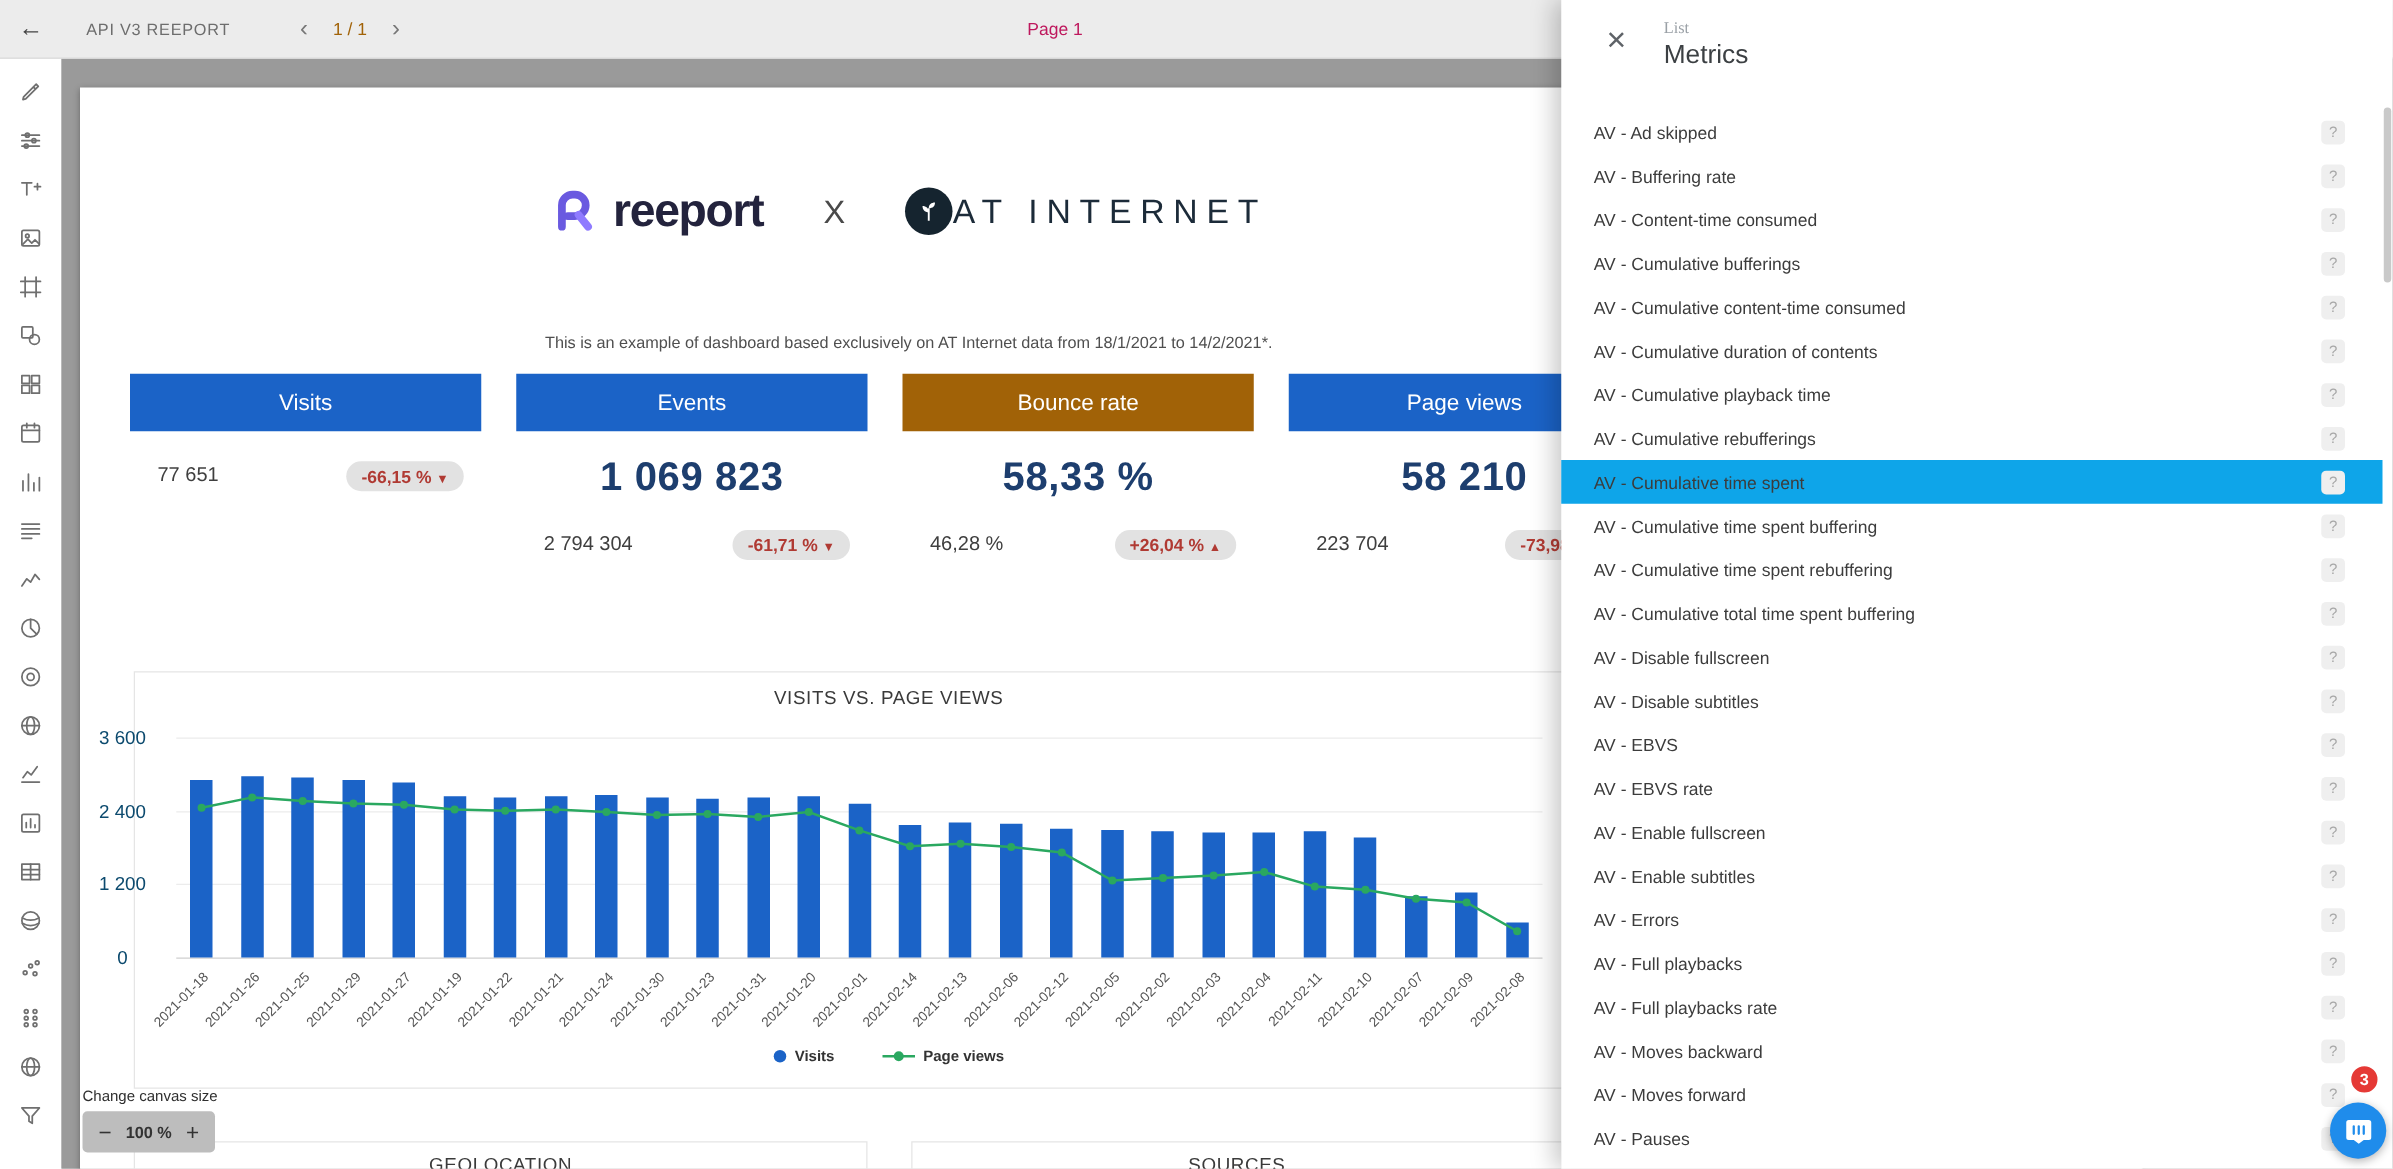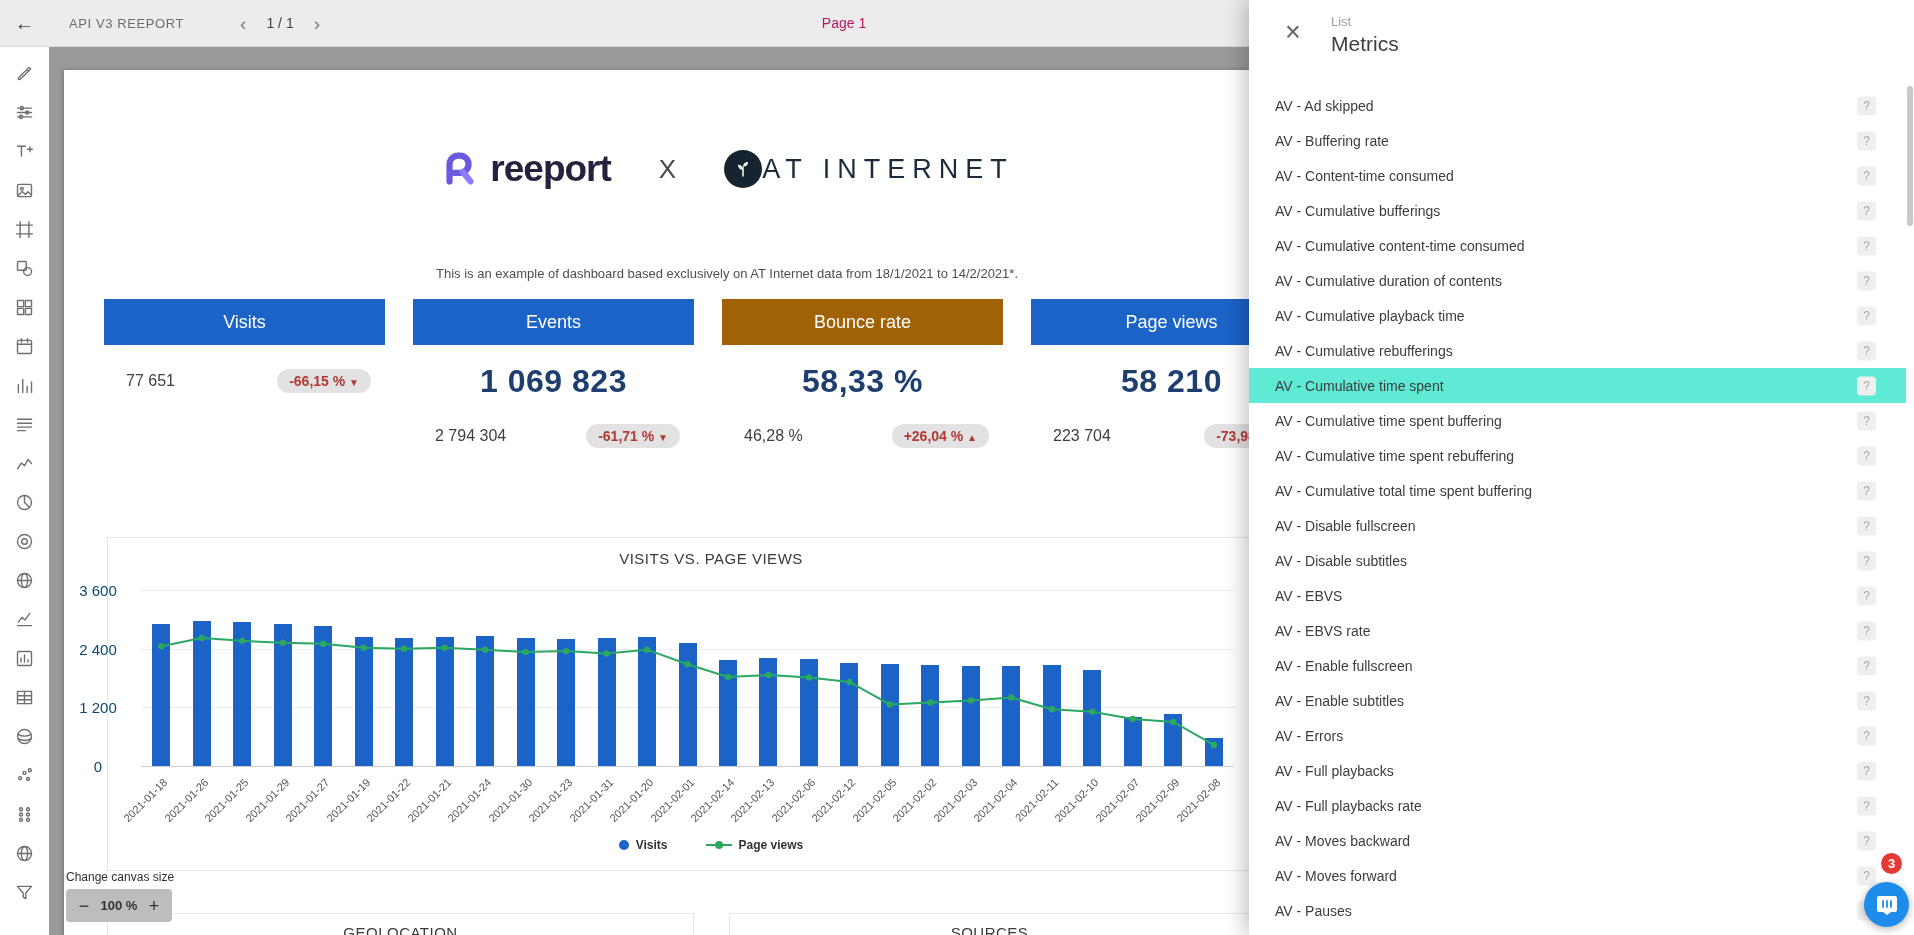--- a/index.html
+++ b/index.html
@@ -7,21 +7,21 @@
     width:1914px;height:935px;overflow:hidden;position:relative;
     font-family:"Liberation Sans",sans-serif;background:#9a9a9a;
   }
   
   .topbar{position:fixed;left:0;top:0;width:1914px;height:46px;background:#ececec;
     border-bottom:1px solid #d9d9d9;display:flex;align-items:center;z-index:5;}
   .back-btn{width:49px;text-align:center;font-size:20px;color:#444;cursor:pointer;}
   .report-tab{margin-left:20px;font-size:13px;letter-spacing:.6px;color:#6d6d6d;cursor:pointer;}
   .pager{margin-left:56px;display:flex;align-items:center;gap:20px;}
   .chev{font-size:19px;color:#777;cursor:pointer;line-height:1;}
-  .page-indicator{font-size:14px;color:#404040;}
+  .page-indicator{font-size:14px;color:#a16207;}
   .page-title{position:absolute;left:844px;top:50%;transform:translate(-50%,-50%);font-size:14px;color:#be185d;}
   
   .sidebar{position:fixed;left:0;top:46px;bottom:0;width:49px;background:#ffffff;z-index:4;
     display:flex;flex-direction:column;align-items:center;padding-top:12px;gap:9px;box-sizing:border-box;}
   .tool{width:30px;height:30px;display:flex;align-items:center;justify-content:center;cursor:pointer;border-radius:4px;}
   .tool-icon{width:21px;height:21px;stroke:#6f6f6f;fill:none;stroke-width:1.6;stroke-linecap:round;stroke-linejoin:round;}
   
   .canvas{position:fixed;left:49px;top:46px;right:0;bottom:0;background:#9a9a9a;overflow:hidden;}
   .page{position:absolute;left:15px;top:24px;width:1650px;height:1250px;background:#fff;
     box-shadow:0 1px 5px rgba(0,0,0,.35);}
@@ -65,26 +65,26 @@
   .canvas-size-label{position:absolute;left:17px;top:824px;font-size:12px;color:#2e2e2e;}
   .zoom-bar{position:absolute;left:17px;top:843px;width:106px;height:33px;background:#bdbdbd;border-radius:4px;
     display:flex;align-items:center;justify-content:space-between;padding:0 10px;box-sizing:border-box;}
   .zoom-btn{font-size:18px;color:#333;width:16px;text-align:center;cursor:pointer;line-height:1;}
   .zoom-level{font-size:13px;font-weight:bold;color:#333;}
   
   .panel{position:fixed;top:0;right:0;width:665px;height:935px;background:#fff;z-index:10;
     box-shadow:-6px 0 18px rgba(0,0,0,.22);}
   .panel-close{position:absolute;left:30px;top:18px;font-size:27px;color:#5f6368;width:28px;height:28px;
     line-height:28px;text-align:center;cursor:pointer;}
-  .panel-kicker{position:absolute;left:82px;top:14px;font-size:13px;color:#9aa0a6;}
+  .panel-kicker{position:absolute;left:82px;top:14px;font-size:13px;color:#9aa0a6;font-family:Liberation Serif, serif;}
   .panel-title{position:absolute;left:82px;top:32px;font-size:21px;color:#3c4043;font-weight:500;}
   .metrics-list{position:absolute;top:88px;left:0;right:8px;}
   .metric-row{height:35px;display:flex;align-items:center;padding:0 54px 0 26px;position:relative;
     font-size:14px;color:#3c3c3c;cursor:pointer;}
-  .metric-row.hl{background:#5eead4;}
+  .metric-row.hl{background:#0ea5e9;}
   .help-badge{position:absolute;right:30px;top:50%;transform:translateY(-50%);width:19px;height:19px;
     background:#efefef;border-radius:4px;color:#a8a8a8;font-size:12px;display:flex;align-items:center;justify-content:center;}
   .panel-scroll-thumb{position:absolute;right:1px;top:86px;width:6px;height:140px;background:#c9c9c9;border-radius:3px;cursor:pointer;}
   
   .notif-badge{position:fixed;left:1879px;top:851px;width:25px;height:25px;border-radius:50%;background:#e53935;
     color:#fff;font-size:13px;font-weight:bold;display:flex;align-items:center;justify-content:center;z-index:30;
     border:2px solid #fff;box-sizing:border-box;cursor:pointer;}
   .chat-button{position:fixed;left:1864px;top:882px;width:45px;height:45px;border-radius:50%;background:#1f8ceb;
     z-index:29;display:flex;align-items:center;justify-content:center;box-shadow:0 2px 8px rgba(0,0,0,.3);cursor:pointer;}
   .sprite{position:absolute;width:0;height:0;overflow:hidden;}

